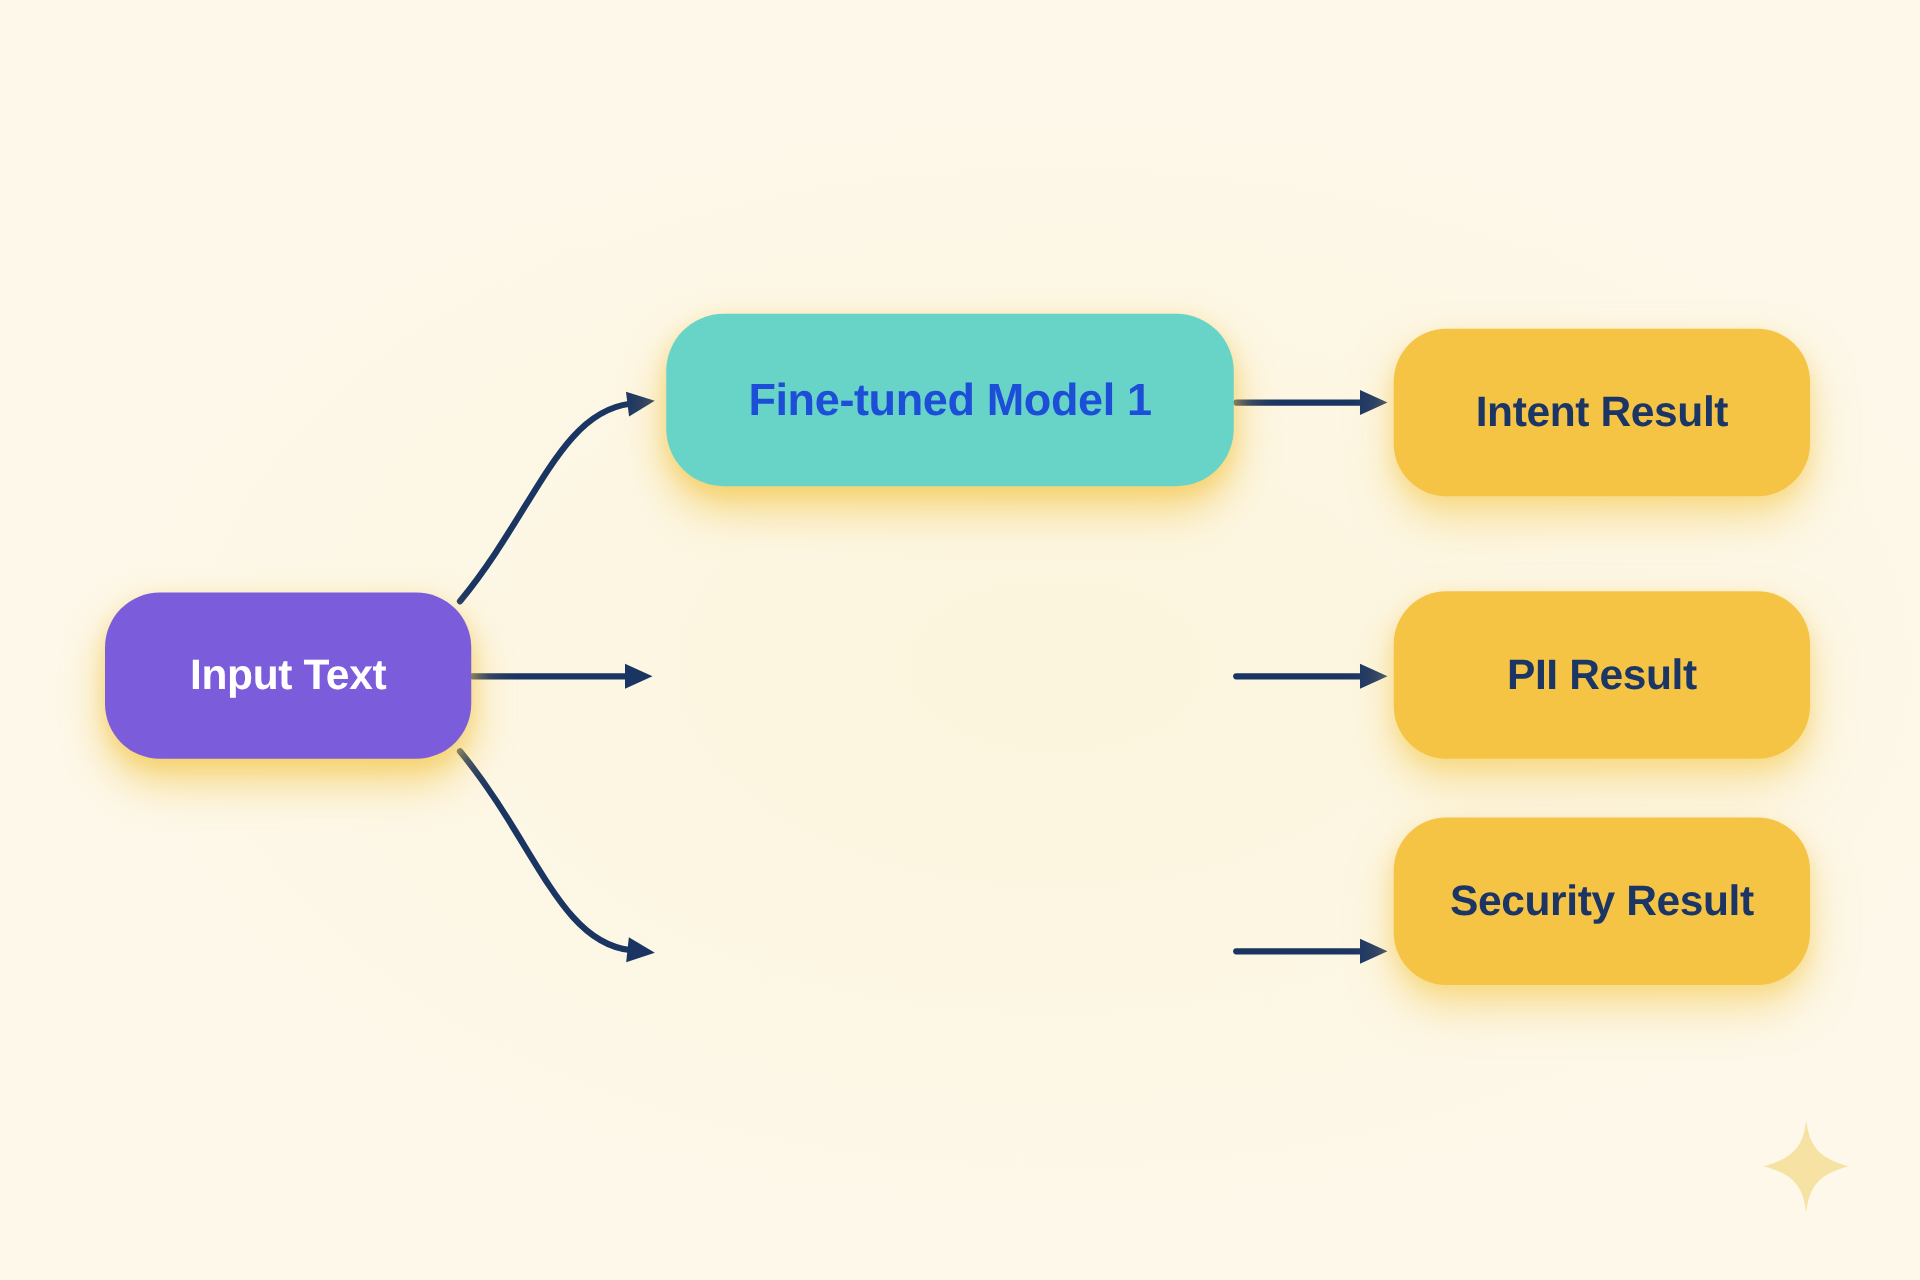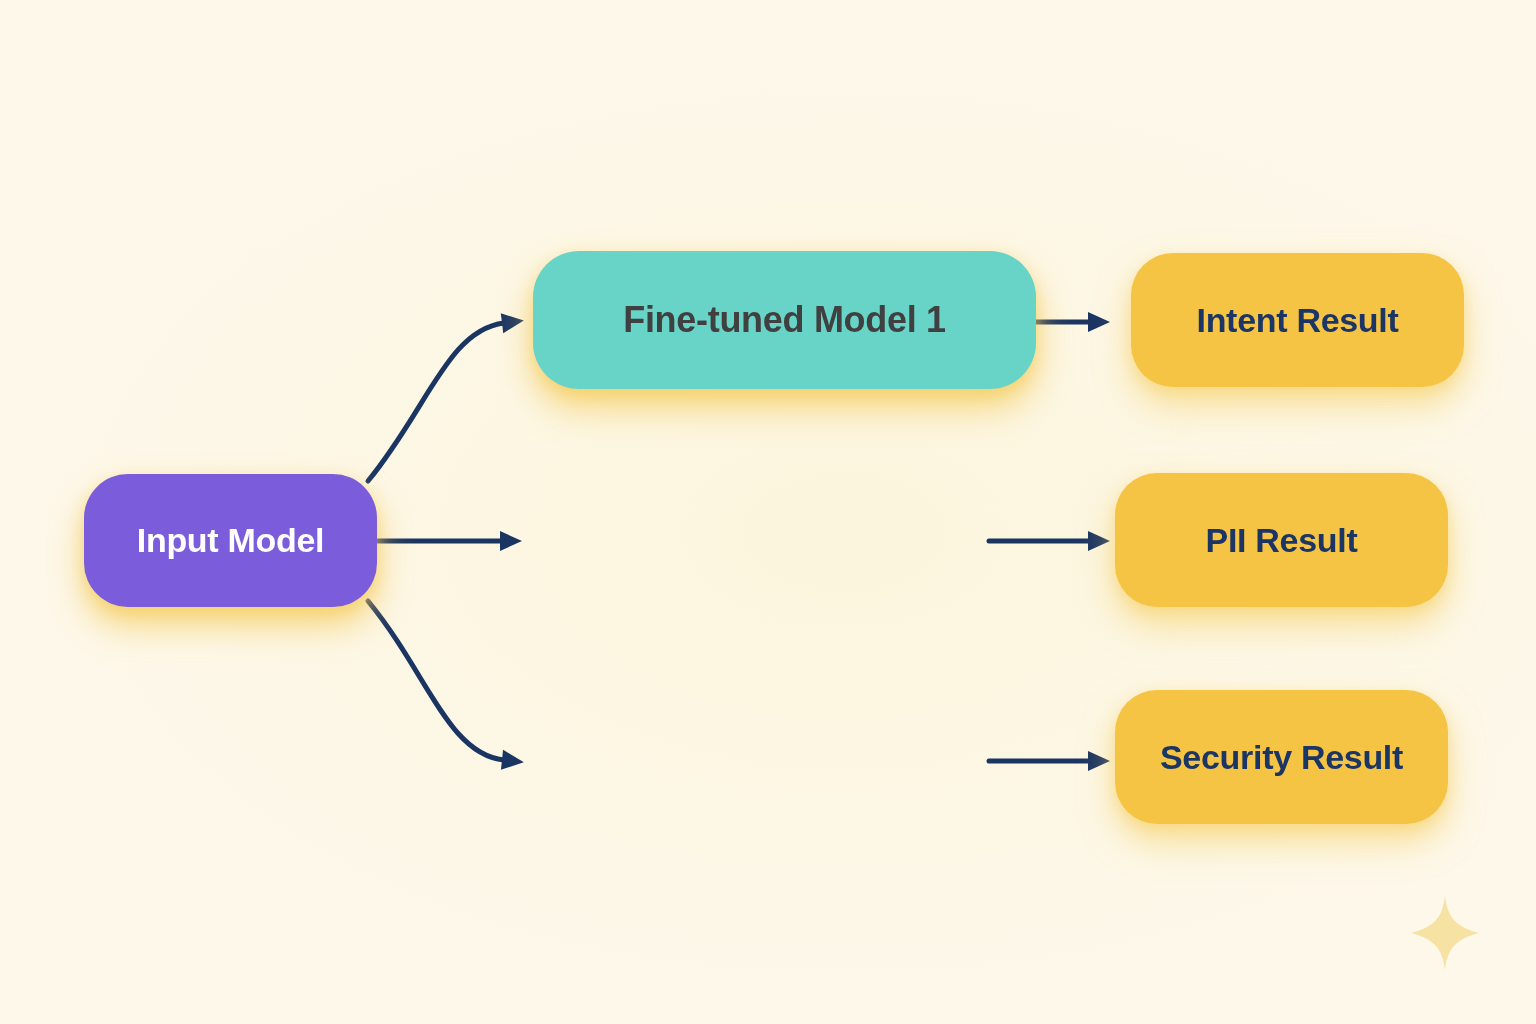--- a/index.html
+++ b/index.html
@@ -38,42 +38,42 @@
     left: 84px; top: 474px;
     width: 293px; height: 133px;
     background: #7b5cdb;
     border-radius: 44px;
     color: #ffffff;
     font-size: 34px;
     box-shadow: 0 18px 34px rgba(244, 203, 88, 0.75), 0 6px 14px rgba(244, 203, 88, 0.45);
   }
   .node-model {
     left: 533px;
-    width: 503px; height: 138px;
+    width: 454px; height: 138px;
     background: #68d4c8;
     border-radius: 46px;
-    color: #404040;
+    color: #1d4ed8;
     font-size: 36px;
     box-shadow: 0 18px 34px rgba(244, 203, 88, 0.75), 0 6px 14px rgba(244, 203, 88, 0.45);
   }
   .node-result {
     left: 1115px;
     width: 333px; height: 134px;
     background: #f6c445;
     border-radius: 42px;
     color: #1b3565;
     font-size: 34px;
     box-shadow: 0 18px 34px rgba(246, 208, 100, 0.6), 0 6px 14px rgba(246, 208, 100, 0.4);
   }
   .row1-model { top: 251px; }
   .row2-model { top: 472px; }
   .row3-model { top: 692px; }
-  .row1-result { top: 253px; margin-left: 16px; }
+  .row1-result { top: 263px; }
   .row2-result { top: 473px; }
-  .row3-result { top: 690px; }
+  .row3-result { top: 654px; }
   .sparkle {
     position: absolute;
     left: 1411px; top: 896px;
     width: 68px; height: 74px;
   }
 </style>
 </head>
 <body>
 
 <div class="canvas">
@@ -92,21 +92,21 @@
     <path d="M 368 601 C 428 674, 448 754, 504 760" fill="none" stroke="#1b3563" stroke-width="5" stroke-linecap="round" marker-end="url(#arrowhead)"></path>
 
     <path d="M 989 322 L 1090 322" fill="none" stroke="#1b3563" stroke-width="5" stroke-linecap="round" marker-end="url(#arrowhead)"></path>
 
     <path d="M 989 541 L 1090 541" fill="none" stroke="#1b3563" stroke-width="5" stroke-linecap="round" marker-end="url(#arrowhead)"></path>
 
     <path d="M 989 761 L 1090 761" fill="none" stroke="#1b3563" stroke-width="5" stroke-linecap="round" marker-end="url(#arrowhead)"></path>
   </svg>
 
   <div class="node node-input">
-    <span>Input Model</span>
+    <span>Input Text</span>
   </div>
 
   <div class="node node-model row1-model">
     <span>Fine-tuned Model 1</span>
   </div>
 
 
 
   <div class="node node-result row1-result">
     <span>Intent Result</span>

